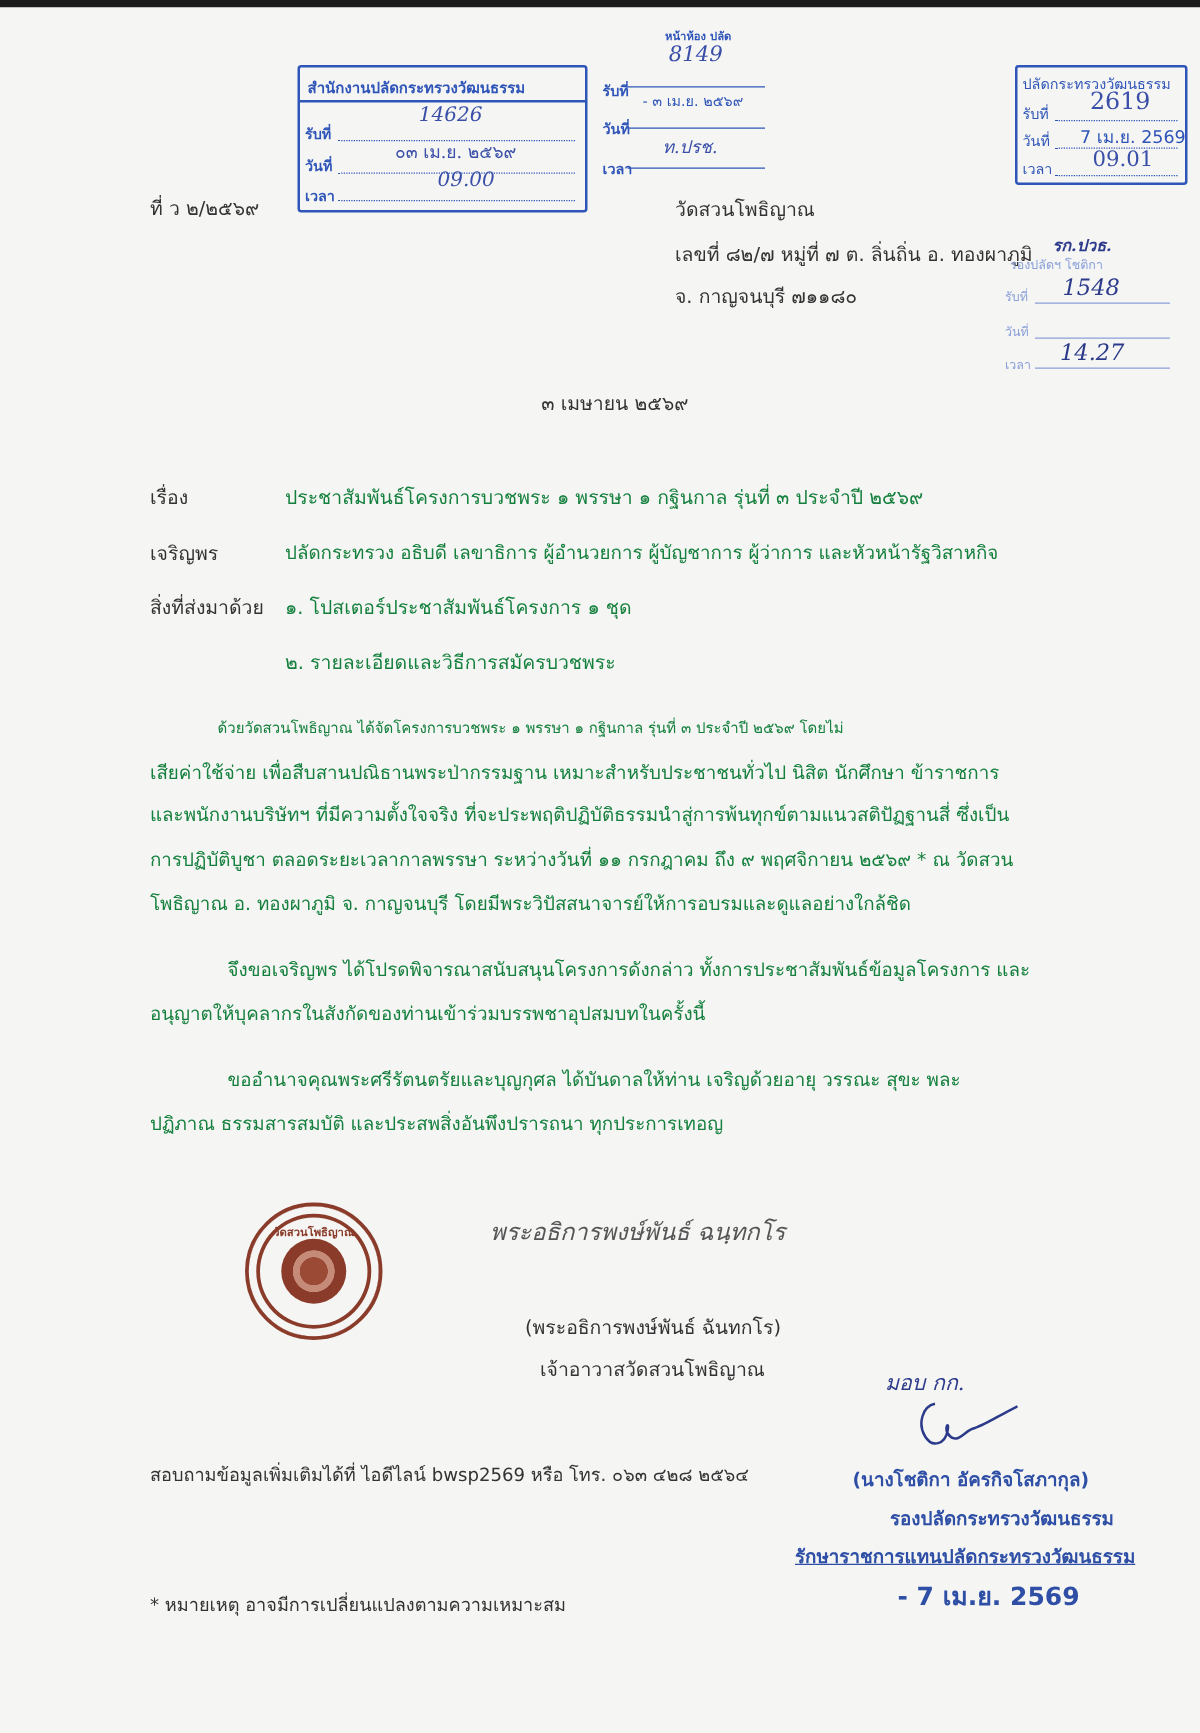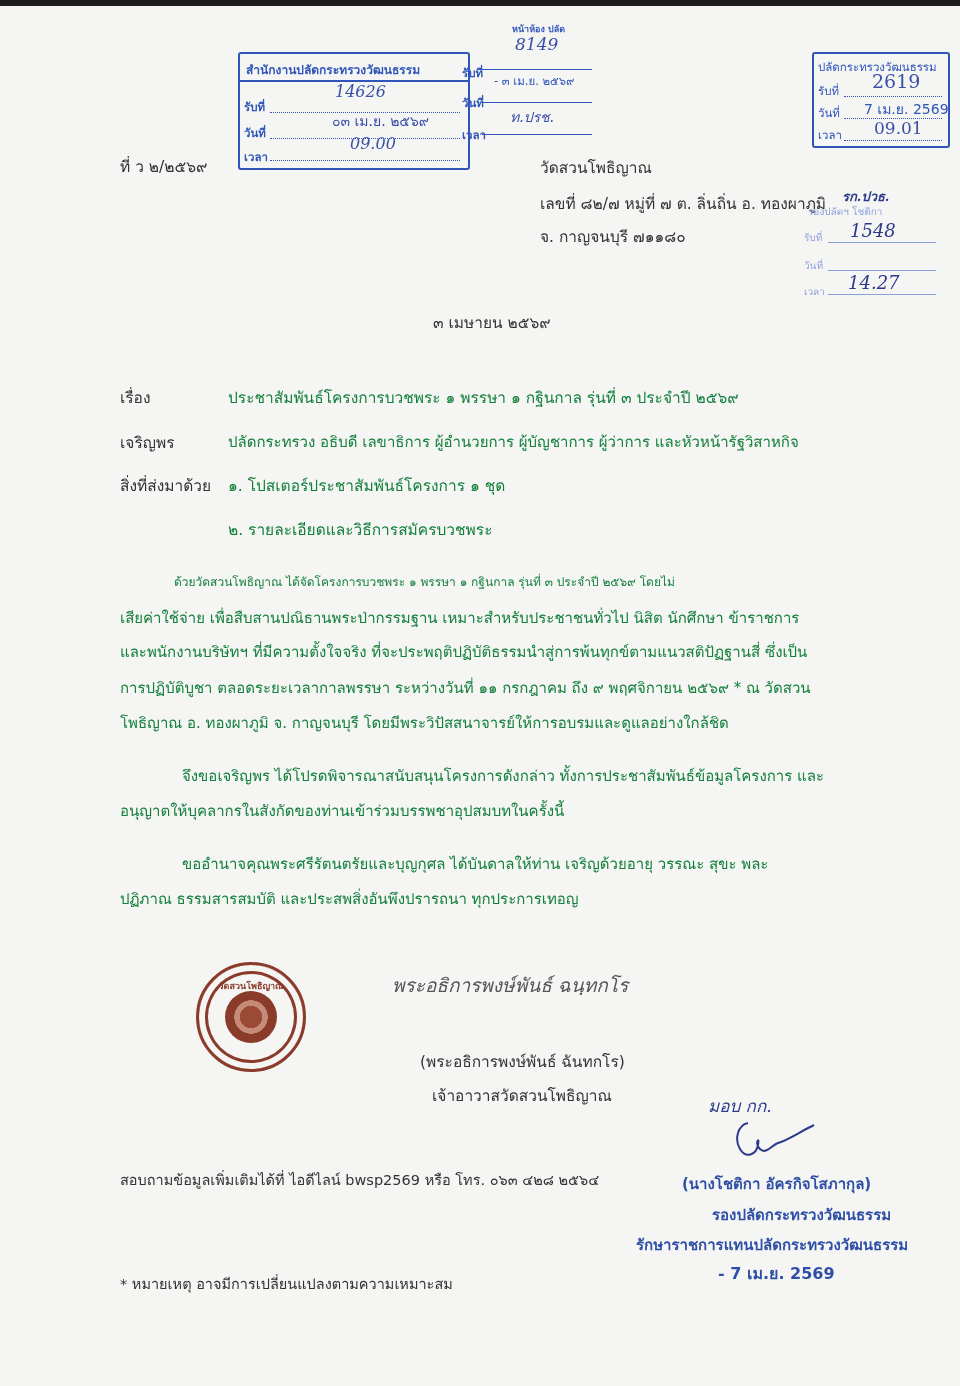--- a/index.html
+++ b/index.html
@@ -46,27 +46,27 @@
 <div class="abs txt" style="left:120px; top:135px;">ที่ ว ๒/๒๕๖๙</div>
 
 <div class="abs stamp-blue" style="left:238px; top:52px; width:228px; height:114px;">
   <div class="abs stamp-label" style="left:6px; top:6px; font-size:12px;">สำนักงานปลัดกระทรวงวัฒนธรรม</div>
   <div class="abs" style="left:0; top:26px; width:228px; border-top:2px solid #2f55b8;"></div>
   <div class="abs stamp-label" style="left:4px; top:44px;">รับที่</div>
   <div class="stamp-line" style="left:30px; top:58px; width:190px;"></div>
   <div class="abs hand" style="left:95px; top:28px; font-size:16px;">14626</div>
   <div class="abs stamp-label" style="left:4px; top:70px;">วันที่</div>
   <div class="stamp-line" style="left:30px; top:84px; width:190px;"></div>
-  <div class="abs hand" style="left:92px; top:56px; font-size:14px; font-style:normal;">๐๓ เม.ย. ๒๕๖๙</div>
+  <div class="abs hand" style="left:76px; top:56px; font-size:14px; font-style:normal;">๐๓ เม.ย. ๒๕๖๙</div>
   <div class="abs stamp-label" style="left:4px; top:94px;">เวลา</div>
   <div class="stamp-line" style="left:30px; top:106px; width:190px;"></div>
   <div class="abs hand" style="left:110px; top:80px; font-size:16px;">09.00</div>
 </div>
 
-<div class="abs" style="left:460px; top:22px; width:136px; height:120px;">
+<div class="abs" style="left:480px; top:22px; width:136px; height:120px;">
   <div class="abs stamp-label" style="left:52px; top:0px; font-size:9px;">หน้าห้อง ปลัด</div>
   <div class="abs hand" style="left:55px; top:12px; font-size:17px;">8149</div>
   <div class="abs stamp-label" style="left:2px; top:42px;">รับที่</div>
   <div class="abs" style="left:22px; top:47px; width:110px; border-top:1.5px solid #2f55b8;"></div>
   <div class="abs stamp-label" style="left:34px; top:50px; font-weight:normal;">- ๓ เม.ย. ๒๕๖๙</div>
   <div class="abs stamp-label" style="left:2px; top:72px;">วันที่</div>
   <div class="abs" style="left:22px; top:80px; width:110px; border-top:1.5px solid #2f55b8;"></div>
   <div class="abs hand" style="left:50px; top:84px; font-size:14px;">ท.ปรช.</div>
   <div class="abs stamp-label" style="left:2px; top:104px;">เวลา</div>
   <div class="abs" style="left:22px; top:112px; width:110px; border-top:1.5px solid #2f55b8;"></div>
@@ -134,17 +134,17 @@
 <div class="abs" style="left:392px; top:970px; font-family:'DejaVu Serif',serif; font-style:italic; font-size:19px; color:#555;">พระอธิการพงษ์พันธ์ ฉนฺทกโร</div>
 <div class="abs txt" style="left:420px; top:1030px;">(พระอธิการพงษ์พันธ์ ฉันทกโร)</div>
 <div class="abs txt" style="left:432px; top:1064px;">เจ้าอาวาสวัดสวนโพธิญาณ</div>
 
 <div class="abs hand-dark" style="left:708px; top:1092px; font-size:17px;">มอบ กก.</div>
 <svg class="abs" style="left:728px; top:1115px;" width="90" height="50" viewBox="0 0 90 50">
   <path d="M20 8 C10 10 6 24 12 34 C18 44 28 40 30 30 C32 20 26 28 32 34 C38 40 44 30 50 28 C58 26 70 18 86 10" stroke="#2c3a8a" stroke-width="2" fill="none"></path>
 </svg>
 <div class="abs blue-sign" style="left:682px; top:1172px;">(นางโชติกา  อัครกิจโสภากุล)</div>
 <div class="abs blue-sign" style="left:712px; top:1203px;">รองปลัดกระทรวงวัฒนธรรม</div>
-<div class="abs blue-sign" style="left:636px; top:1233px;">รักษาราชการแทนปลัดกระทรวงวัฒนธรรม</div>
-<div class="abs blue-sign" style="left:718px; top:1261px; font-size:16px;">- 7 เม.ย. 2569</div>
+<div class="abs blue-sign" style="left:636px; top:1233px;text-decoration:underline;">รักษาราชการแทนปลัดกระทรวงวัฒนธรรม</div>
+<div class="abs blue-sign" style="left:718px; top:1261px; font-size:20px;">- 7 เม.ย. 2569</div>
 
 <div class="abs" style="left:120px; top:1168px; font-size:14.5px; color:#333;">สอบถามข้อมูลเพิ่มเติมได้ที่  ไอดีไลน์ bwsp2569 หรือ โทร. ๐๖๓ ๔๒๘ ๒๕๖๔</div>
 <div class="abs" style="left:120px; top:1272px; font-size:14.5px; color:#333;">* หมายเหตุ อาจมีการเปลี่ยนแปลงตามความเหมาะสม</div>
 
 </body></html>

